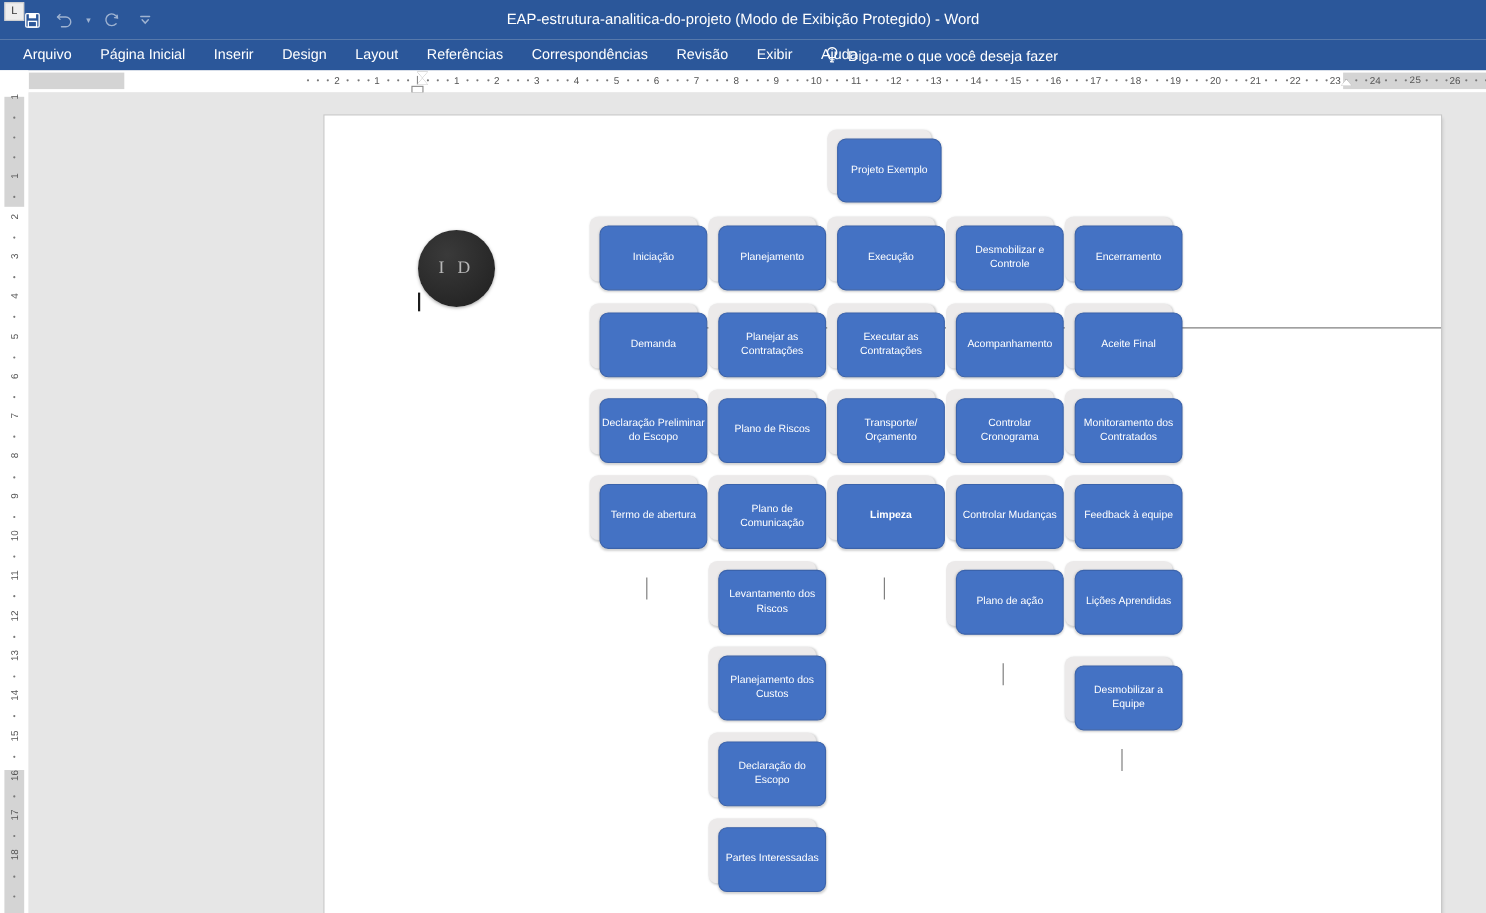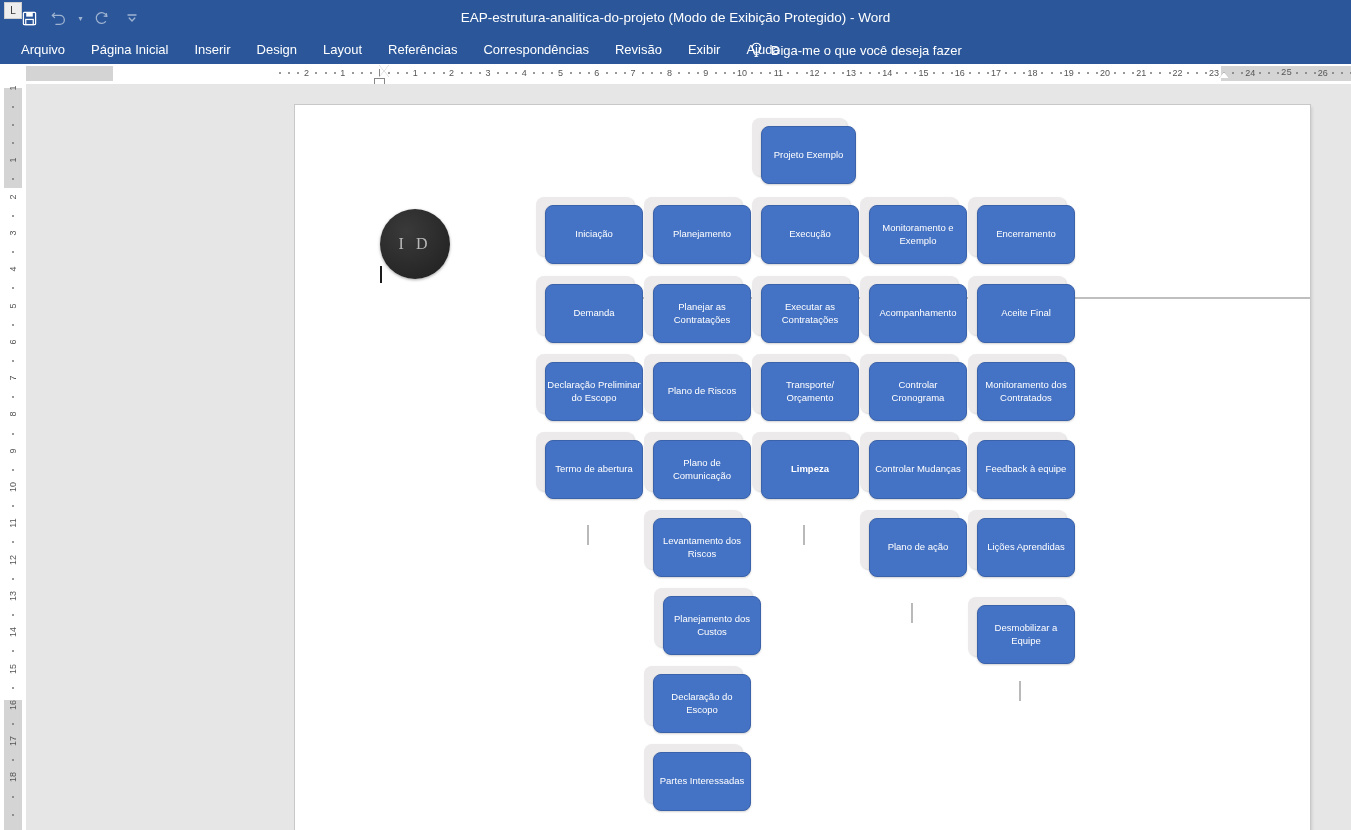--- a/index.html
+++ b/index.html
@@ -543,21 +543,21 @@
             <div class="node" style="left: 349px; top: 92px; width: 98px; height: 59px;">
               <div class="shadowbox"></div>
               <div class="boxface">Planejamento</div>
             </div>
             <div class="node" style="left: 457px; top: 92px; width: 98px; height: 59px;">
               <div class="shadowbox"></div>
               <div class="boxface">Execução</div>
             </div>
             <div class="node" style="left: 565px; top: 92px; width: 98px; height: 59px;">
               <div class="shadowbox"></div>
-              <div class="boxface">Monitoramento e Exemplo</div>
+              <div class="boxface">Desmobilizar e Controle</div>
             </div>
             <div class="node" style="left: 673px; top: 92px; width: 98px; height: 59px;">
               <div class="shadowbox"></div>
               <div class="boxface">Encerramento</div>
             </div>
             <div class="node" style="left: 241px; top: 171px; width: 98px; height: 59px;">
               <div class="shadowbox"></div>
               <div class="boxface">Demanda</div>
             </div>
             <div class="node" style="left: 349px; top: 171px; width: 98px; height: 59px;">
@@ -621,21 +621,21 @@
               <div class="boxface">Levantamento dos Riscos</div>
             </div>
             <div class="node" style="left: 565px; top: 405px; width: 98px; height: 59px;">
               <div class="shadowbox"></div>
               <div class="boxface">Plano de ação</div>
             </div>
             <div class="node" style="left: 673px; top: 405px; width: 98px; height: 59px;">
               <div class="shadowbox"></div>
               <div class="boxface">Lições Aprendidas</div>
             </div>
-            <div class="node" style="left: 349px; top: 483px; width: 98px; height: 59px; margin-left: 10px;">
+            <div class="node" style="left: 349px; top: 483px; width: 98px; height: 59px;">
               <div class="shadowbox"></div>
               <div class="boxface">Planejamento dos Custos</div>
             </div>
             <div class="node" style="left: 673px; top: 492px; width: 98px; height: 59px;">
               <div class="shadowbox"></div>
               <div class="boxface">Desmobilizar a Equipe</div>
             </div>
             <div class="node" style="left: 349px; top: 561px; width: 98px; height: 59px;">
               <div class="shadowbox"></div>
               <div class="boxface">Declaração do Escopo</div>

